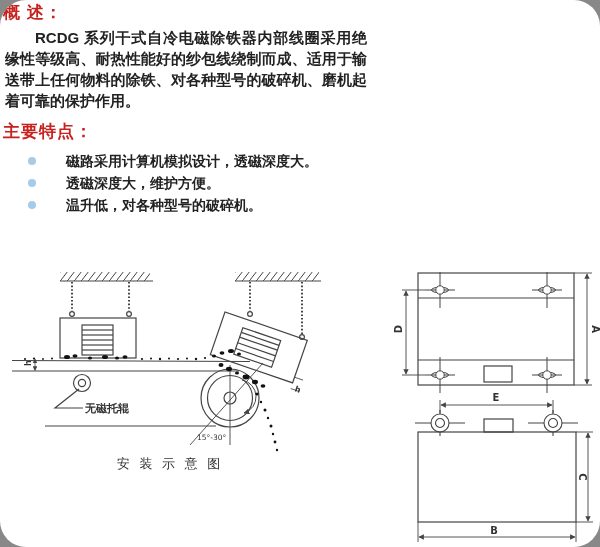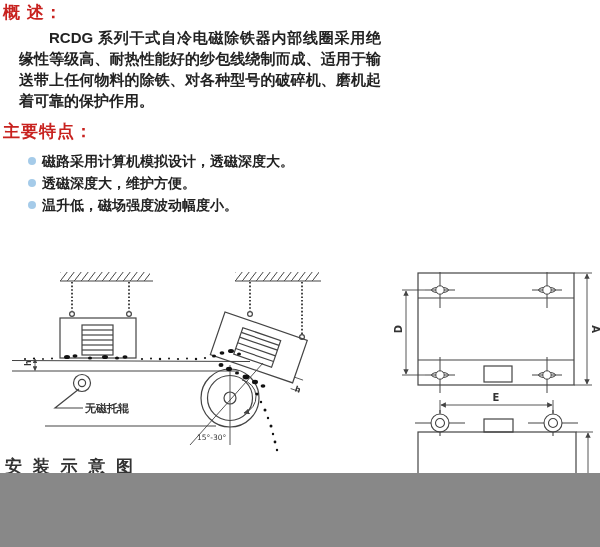--- a/index.html
+++ b/index.html
@@ -1,49 +1,49 @@
 <!DOCTYPE html>
 <html><head>
 <meta charset="utf-8">
 <style>
   html,body{margin:0;padding:0;}
   body{background:#888;}
   .page{
-    position:relative;width:600px;height:473px;background:#ffffff;
+    position:relative;width:600px;height:547px;background:#ffffff;
     font-family:"Liberation Sans","DejaVu Sans",sans-serif;
-    color:#2b2b2b;overflow:hidden;
+    color:#2b2b2b;overflow:hidden;border-radius:26px;
   }
   .sec-heading{
     position:absolute;left:3px;
     color:#c8221f;font-size:17px;font-weight:bold;letter-spacing:1px;
   }
   #overview-heading{top:1px;}
   #features-heading{top:120px;text-align:right;}
   .body-text{
-    position:absolute;left:19px;top:27px;width:362px;
+    position:absolute;left:5px;top:27px;width:362px;
     font-size:15px;line-height:21px;font-weight:600;text-align:justify;
     text-indent:2em;color:#222;
   }
   .feature-list{
     position:absolute;left:28px;top:150px;width:340px;
     list-style:none;margin:0;padding:0;
   }
   .feature-list li{
     font-size:14px;line-height:22px;font-weight:600;color:#222;
-    display:flex;align-items:center;
+    display:flex;align-items:center;gap:24px;
   }
   .bullet-dot{
     width:8px;height:8px;border-radius:50%;background:#a5cbe9;
     margin-right:6px;flex:0 0 auto;
   }
   .fig-left{position:absolute;left:5px;top:253px;}
   .fig-right{position:absolute;left:390px;top:255px;}
   .fig-caption{
-    position:absolute;left:5px;top:455px;width:330px;text-align:left;
-    font-size:17px;font-weight:bold;letter-spacing:3px;color:#333;
+    position:absolute;left:5px;top:455px;width:330px;text-align:center;
+    font-size:13px;font-weight:normal;letter-spacing:3px;color:#333;
   }
   svg text{font-family:"DejaVu Sans","Liberation Sans",sans-serif;fill:#333;}
 </style>
 </head>
 <body>
 
 <div class="page">
 
   <div class="sec-heading" id="overview-heading">概 述：</div>
 
@@ -55,21 +55,21 @@
     <li>
       <span class="bullet-dot"></span>
       <span>磁路采用计算机模拟设计，透磁深度大。</span>
     </li>
     <li>
       <span class="bullet-dot"></span>
       <span>透磁深度大，维护方便。</span>
     </li>
     <li>
       <span class="bullet-dot"></span>
-      <span>温升低，磁场强度波动幅度小。</span>
+      <span>温升低，对各种型号的破碎机。</span>
     </li>
   </ul>
 
   <svg class="fig-left" width="330" height="200" viewBox="0 0 330 200">
     <defs>
       <pattern id="hatch" width="7" height="9" patternUnits="userSpaceOnUse">
         <line x1="7" y1="0" x2="0" y2="9" stroke="#444" stroke-width="1"></line>
       </pattern>
       <marker id="ar" viewBox="0 0 10 10" refX="9" refY="5" markerWidth="6" markerHeight="6" orient="auto-start-reverse">
         <path d="M0,0 L10,5 L0,10 z" fill="#444"></path>

